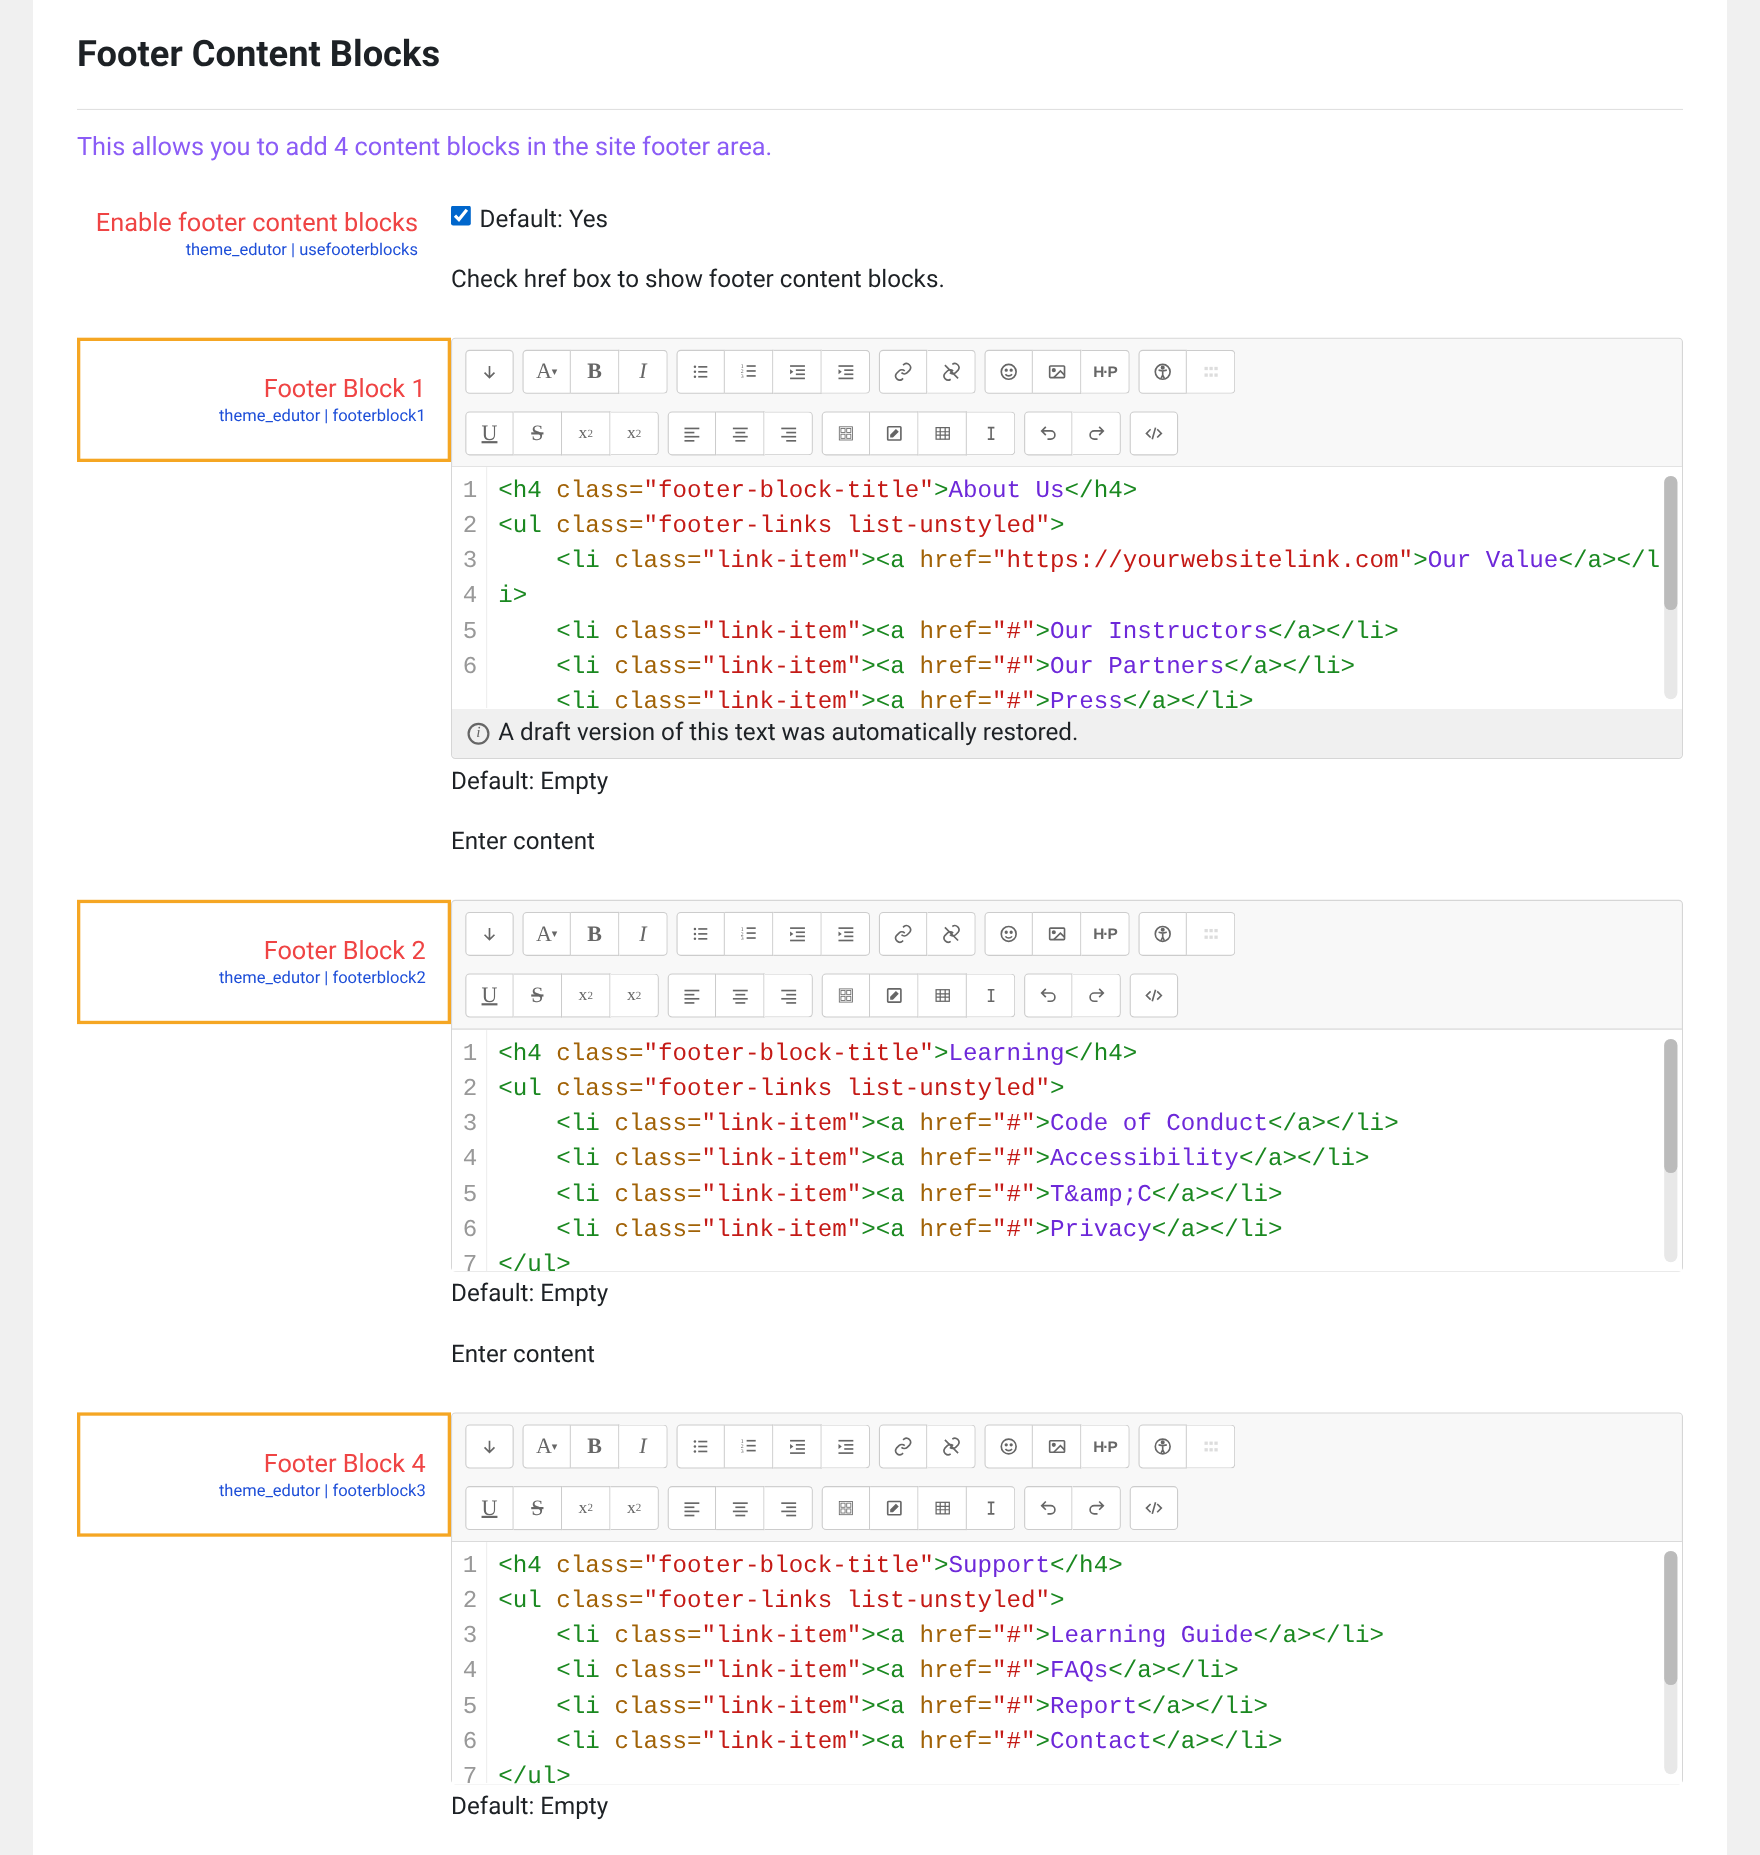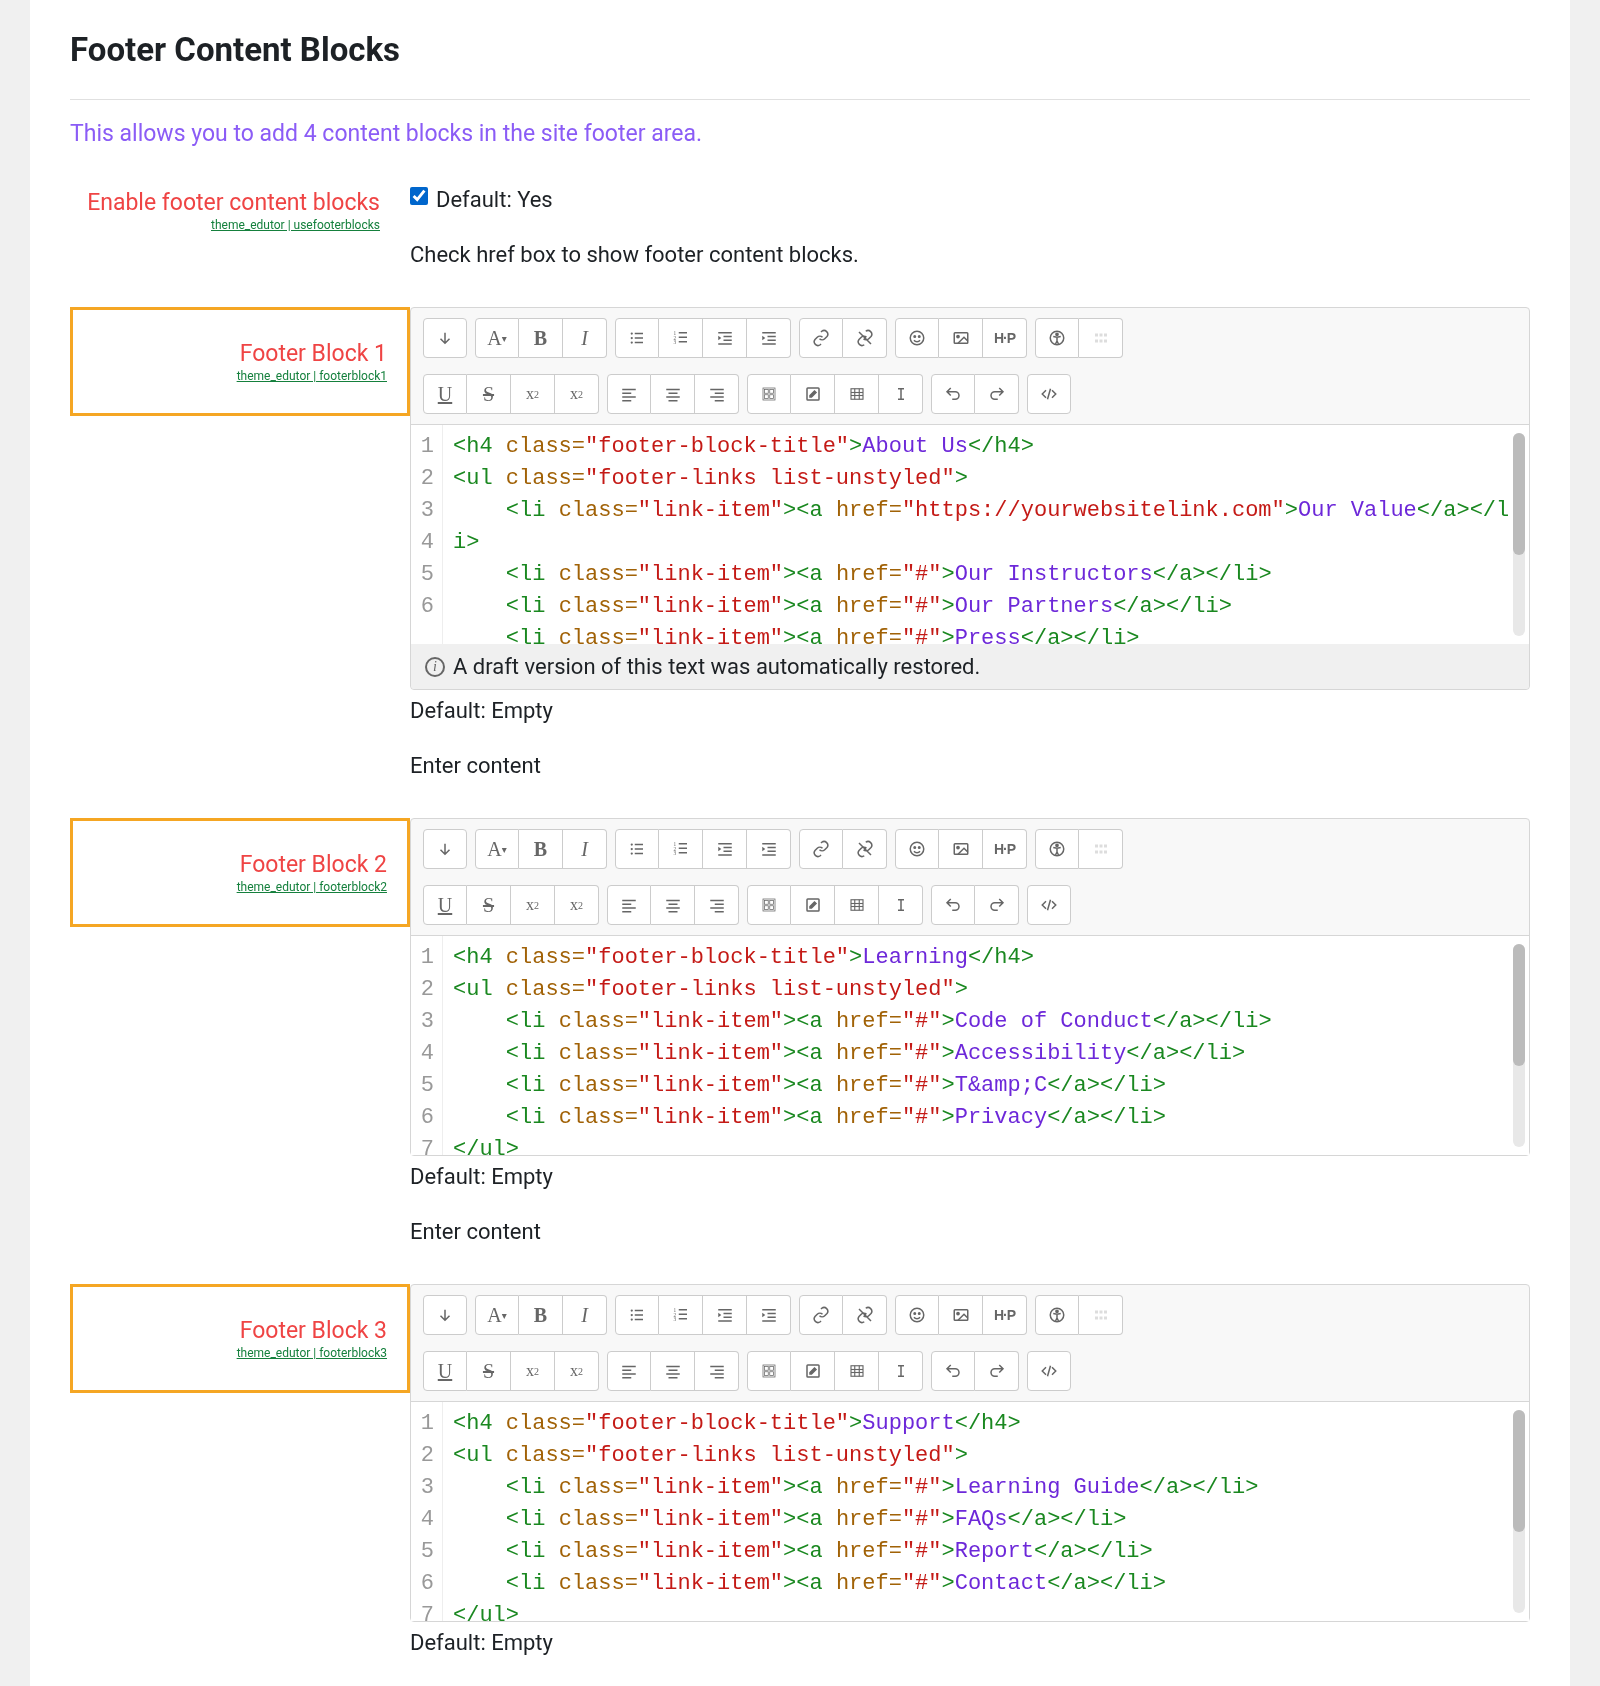--- a/index.html
+++ b/index.html
@@ -46,25 +46,24 @@
 .form-label-col.boxed {
   border: 3px solid #f5a623;
   padding: 30px 20px 30px 10px;
 }
 .field-label {
   font-size: 23px;
   color: #ef4444;
   display: block;
 }
 .field-sub {
-  font-size: 12px;
-  color: #15803d;
+  font-size: 15px;
+  color: #1d4ed8;
   margin-top: 2px;
   display: block;
-  text-decoration: underline;
 }
 .form-content-col {
   flex: 1;
   min-width: 0;
 }
 .checkbox-row {
   display: flex;
   align-items: flex-start;
   gap: 8px;
 }
@@ -641,21 +640,21 @@
                 <div class="scrollbar-thumb"></div>
               </div>
             </div>
           </div>
           <div class="below-editor">Default: Empty</div>
           <div class="enter-content">Enter content</div>
         </div>
       </div>
       <div class="form-row">
         <div class="form-label-col boxed">
-          <span class="field-label">Footer Block 3</span>
+          <span class="field-label">Footer Block 4</span>
           <span class="field-sub">theme_edutor | footerblock3</span>
         </div>
         <div class="form-content-col">
           <div class="editor-wrap">
   <div class="toolbar">
     <div class="tool-group">
       <button class="tool-btn">
         <svg viewBox="0 0 24 24" fill="none" stroke="#666" stroke-width="2">
                     <path d="M12 5v14M6 13l6 6 6-6"></path>
                   </svg>

